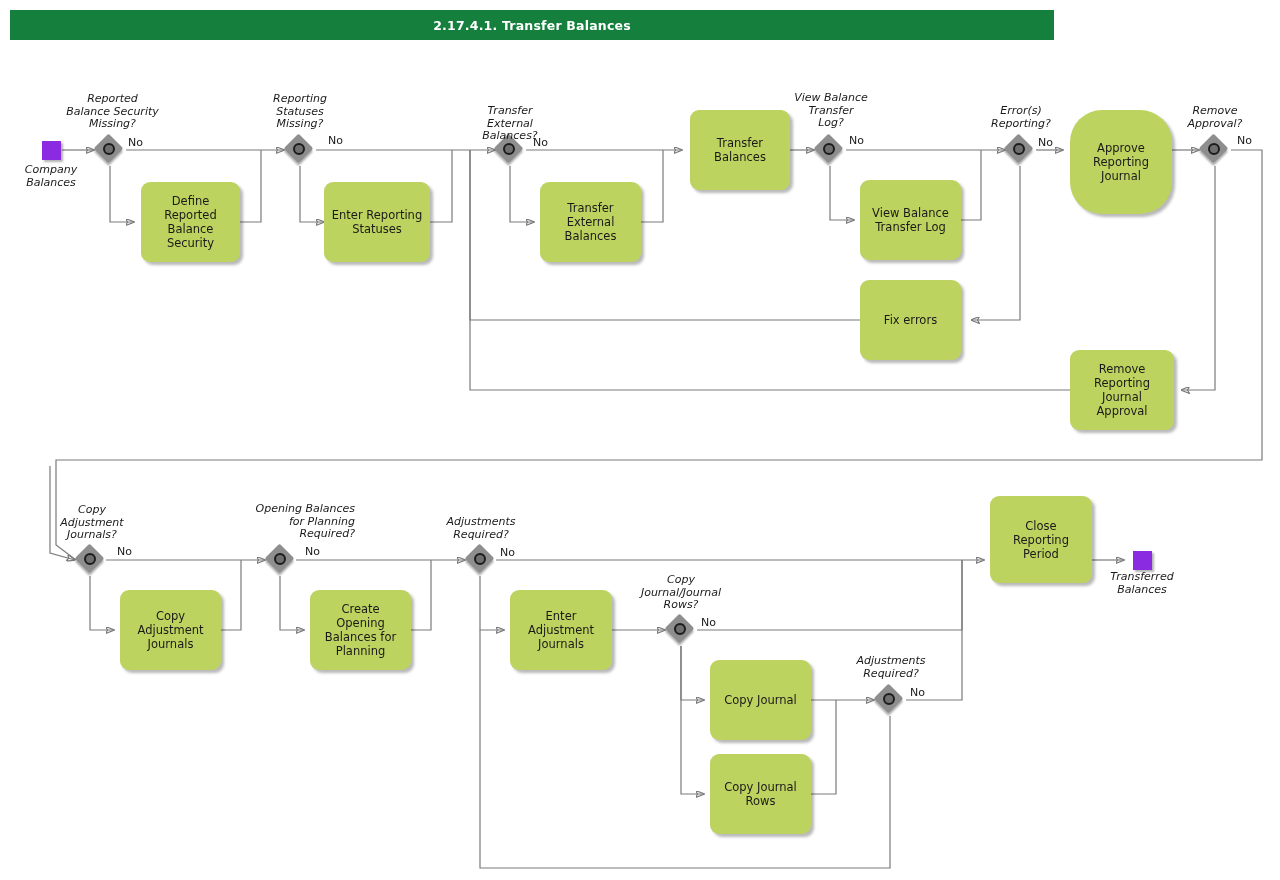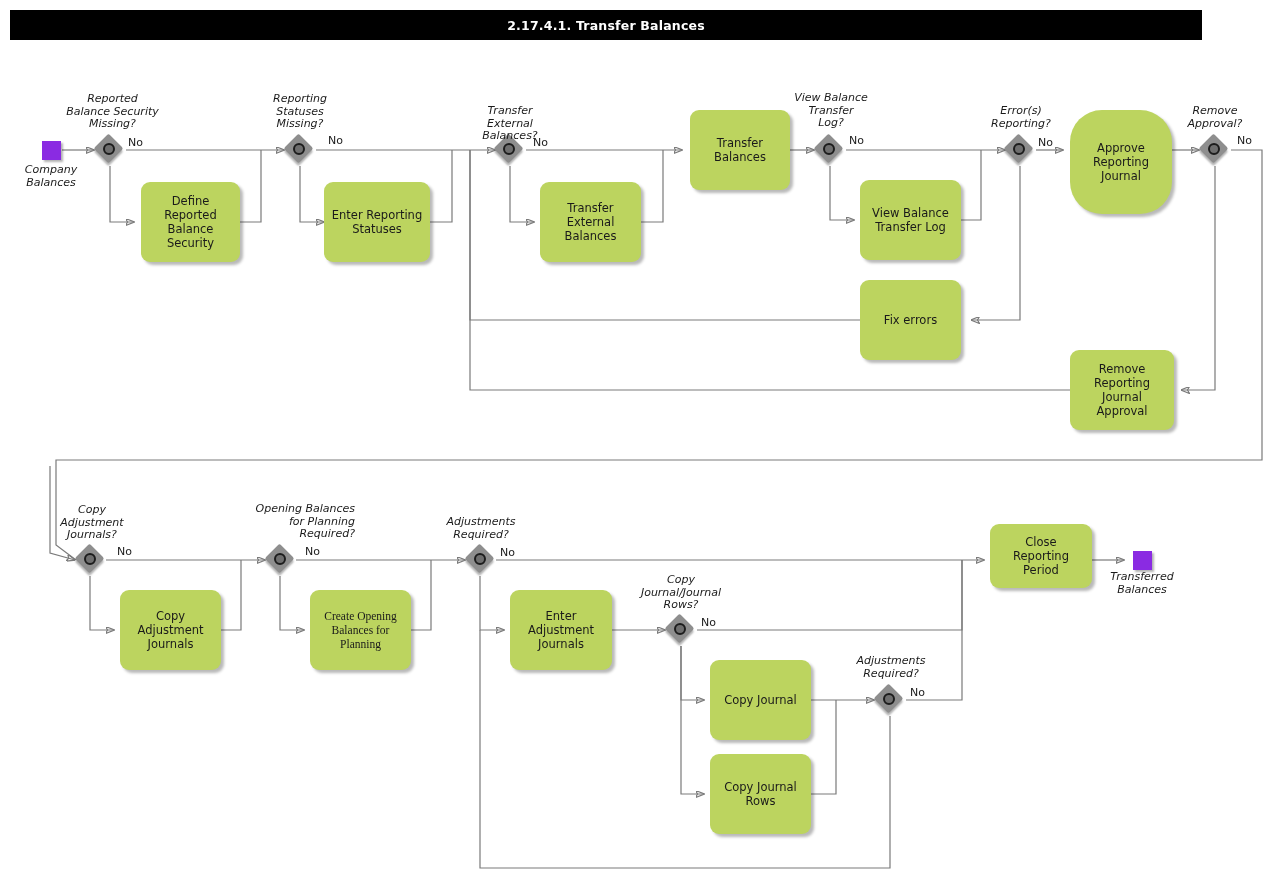--- a/index.html
+++ b/index.html
@@ -1,22 +1,22 @@
 <!DOCTYPE html>
 <html><head>
 <meta charset="utf-8">
 <style>
   html,body{margin:0;padding:0;background:#ffffff;}
   body{width:1280px;height:880px;font-family:"DejaVu Sans",sans-serif;overflow:hidden;}
   #stage{position:relative;width:1280px;height:880px;background:#fff;}
 
   
   .titlebar{
-    position:absolute;left:10px;top:10px;width:1192px;height:30px;
-    background:#000000;color:#ffffff;
+    position:absolute;left:10px;top:10px;width:1044px;height:30px;
+    background:#15803d;color:#ffffff;
     font-family:"DejaVu Sans",sans-serif;font-weight:bold;font-size:12.5px;
     display:flex;align-items:center;justify-content:center;letter-spacing:.2px;
   }
 
   
   #wires{position:absolute;left:0;top:0;width:1280px;height:880px;}
   #wires path,#wires line{fill:none;stroke:#7a7a7a;stroke-width:1.2;}
 
   
   .task{
@@ -268,29 +268,29 @@
 Journal</div>
 
   <div class="task" style="left: 1070px; top: 350px; width: 104px; height: 80px; white-space: pre-line;">Remove
 Reporting
 Journal Approval</div>
 
   <div class="task" style="left: 120px; top: 590px; width: 101px; height: 80px; white-space: pre-line;">Copy
 Adjustment
 Journals</div>
 
-  <div class="task" style="left: 310px; top: 590px; width: 101px; height: 80px; white-space: pre-line; font-family: Liberation Serif, serif;">Create Opening
+  <div class="task" style="left: 310px; top: 590px; width: 101px; height: 80px; white-space: pre-line;">Create Opening
 Balances for
 Planning</div>
 
   <div class="task" style="left: 510px; top: 590px; width: 102px; height: 80px; white-space: pre-line;">Enter
 Adjustment
 Journals</div>
 
   <div class="task" style="left: 710px; top: 660px; width: 101px; height: 80px; white-space: pre-line;">Copy Journal</div>
 
   <div class="task" style="left: 710px; top: 754px; width: 101px; height: 80px; white-space: pre-line;">Copy Journal
 Rows</div>
 
-  <div class="task" style="left: 990px; top: 524px; width: 102px; height: 64px; white-space: pre-line;">Close Reporting
+  <div class="task" style="left: 990px; top: 496px; width: 102px; height: 87px; white-space: pre-line;">Close Reporting
 Period</div>
 
 </div>
 
 </body></html>

